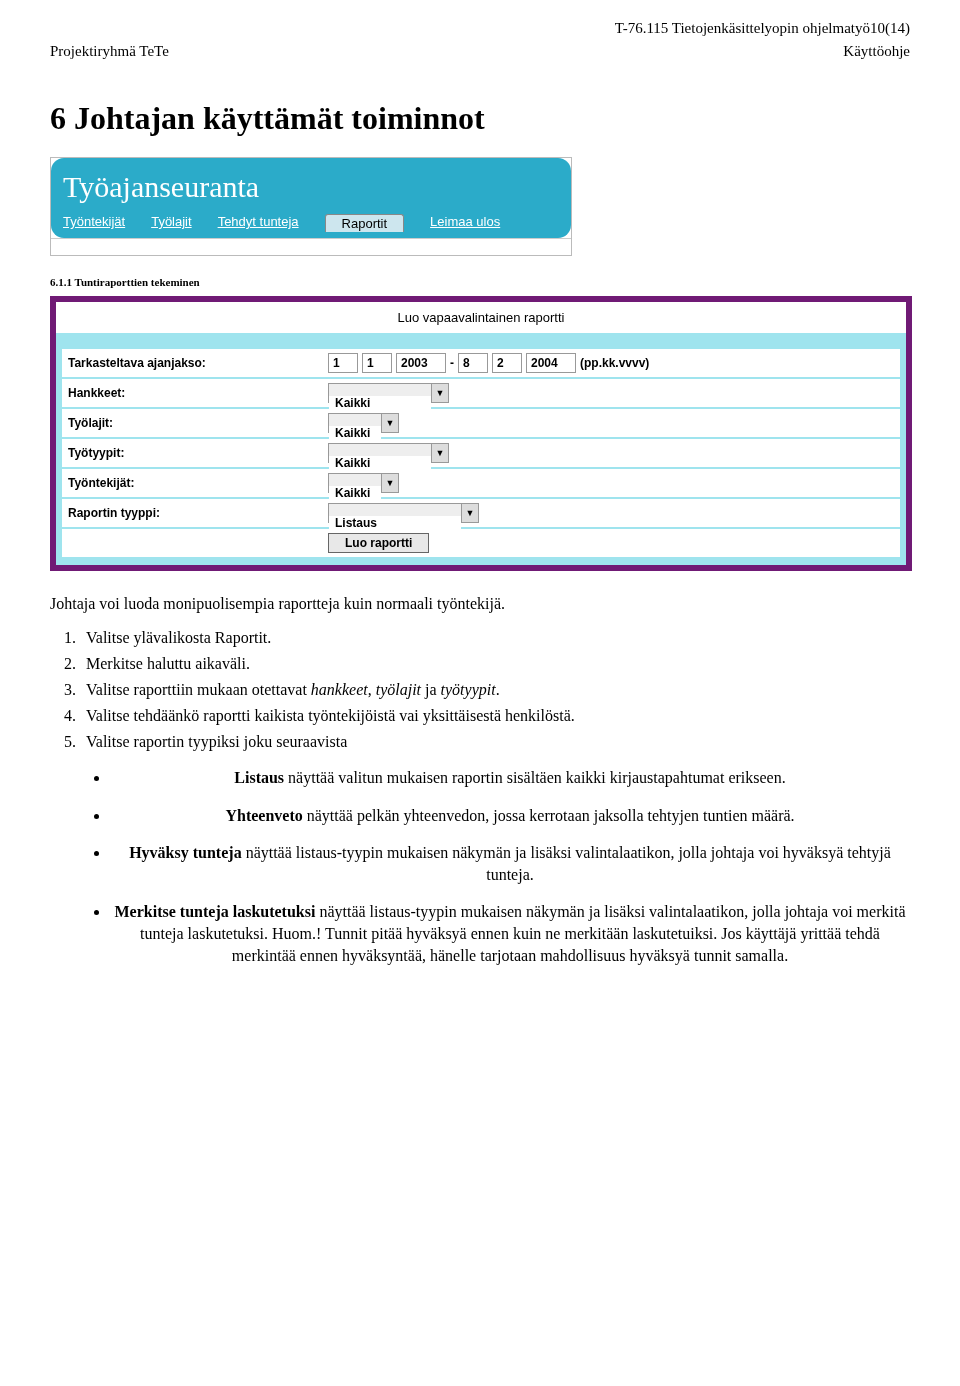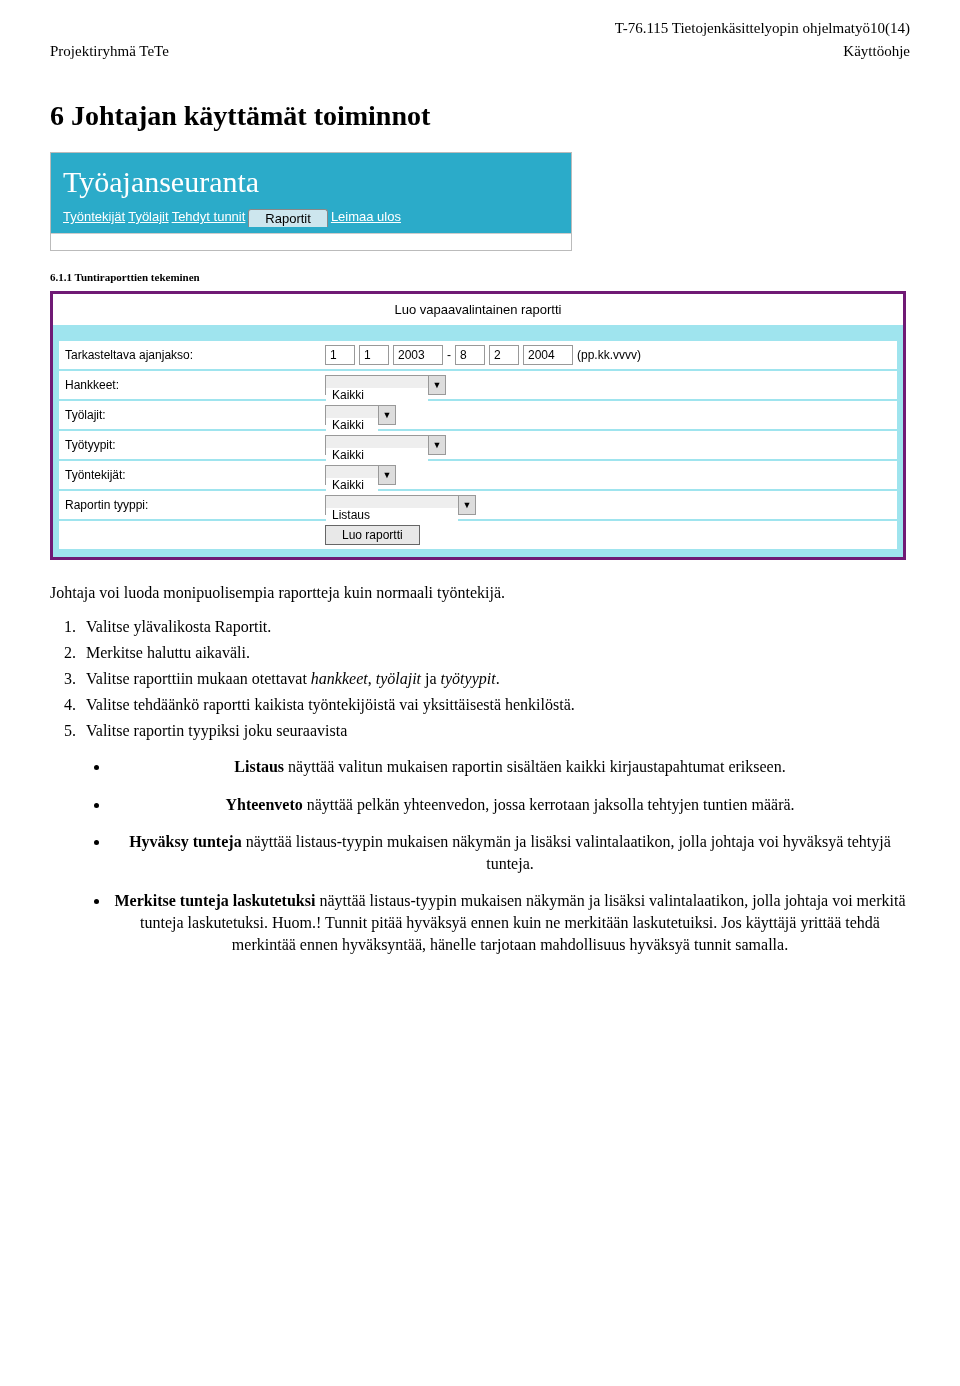--- a/index.html
+++ b/index.html
@@ -20,21 +20,21 @@
     font-size: 15px;
     margin-bottom: 6px;
   }
   .doc-subheader {
     display: flex;
     justify-content: space-between;
     font-size: 15px;
     margin-bottom: 40px;
   }
   h2.section {
-    font-size: 28px;
+    font-size: 32px;
     font-weight: bold;
     margin: 20px 0 20px 0;
   }
   h3.subsection {
     font-size: 22px;
     font-style: italic;
     font-weight: bold;
     margin: 10px 0 10px 0;
   }
   h4.subsubsection {
@@ -43,31 +43,32 @@
     margin: 20px 0 8px 0;
   }
   .app-screenshot {
     border: 1px solid #bbb;
     width: 520px;
     margin-bottom: 10px;
   }
   .app-banner {
     background: #2babc9;
     padding: 12px 12px 6px 12px;
+    border-radius: 13px;
   }
   .app-title {
     font-family: Georgia, 'Times New Roman', serif;
     font-size: 30px;
     color: #fff;
     font-weight: normal;
     margin-bottom: 10px;
   }
   .app-tabs {
     display: flex;
-    gap: 3px;
+    gap: 26px;
     font-family: Arial, sans-serif;
     font-size: 13px;
     color: #fff;
   }
   .app-tab {
     text-decoration: underline;
     cursor: pointer;
   }
   .app-tab.active {
     background: #cde6ee;
@@ -78,21 +79,21 @@
     border-bottom: none;
     border-radius: 3px 3px 0 0;
   }
   .app-whitebar {
     background: #fff;
     height: 16px;
     border-top: 1px solid #ccc;
   }
 
   .report-form {
-    border: 3px solid #701a75;
+    border: 6px solid #701a75;
     width: 850px;
     font-family: Arial, Helvetica, sans-serif;
     font-size: 12px;
     margin-bottom: 24px;
     background: #fff;
   }
   .report-form-title {
     text-align: center;
     font-size: 13px;
     padding: 8px 0 8px 0;
@@ -107,20 +108,21 @@
     padding: 6px;
     background: #9fe4ee;
   }
   .form-row {
     display: flex;
     align-items: center;
     background: #fff;
     margin-bottom: 2px;
     padding: 3px 6px;
     min-height: 22px;
+    font-weight: bold;
   }
   .form-row .label {
     width: 260px;
     flex: 0 0 260px;
   }
   .form-row .controls {
     display: flex;
     align-items: center;
     gap: 4px;
   }
@@ -203,21 +205,21 @@
   </div>
 
   <h2 class="section">6  Johtajan käyttämät toiminnot</h2>
 
   <div class="app-screenshot">
     <div class="app-banner">
       <div class="app-title">Työajanseuranta</div>
       <div class="app-tabs">
         <span class="app-tab">Työntekijät</span>
         <span class="app-tab">Työlajit</span>
-        <span class="app-tab">Tehdyt tunnit</span>
+        <span class="app-tab">Tehdyt tunteja</span>
         <span class="app-tab active">Raportit</span>
         <span class="app-tab">Leimaa ulos</span>
       </div>
     </div>
     <div class="app-whitebar"></div>
   </div>
 
   <h4 class="subsubsection">6.1.1 Tuntiraporttien tekeminen</h4>
 
   <div class="report-form">

